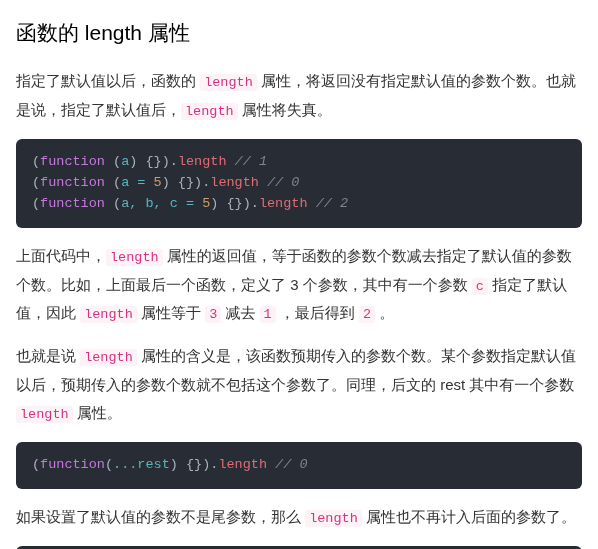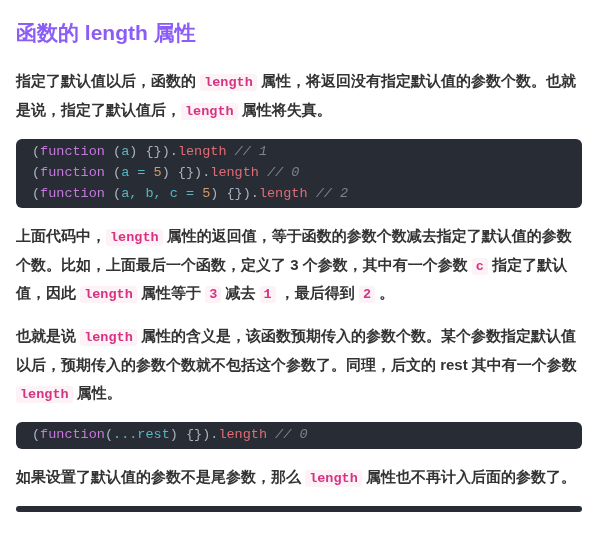--- a/index.html
+++ b/index.html
@@ -8,40 +8,39 @@
     padding: 14px 16px;
     font-family: -apple-system, BlinkMacSystemFont, "Segoe UI", "PingFang SC", "Microsoft YaHei", sans-serif;
     font-size: 15px;
     line-height: 1.85;
     color: #333;
     width: 598px;
     background: #fff;
   }
   h2 {
     font-size: 21px;
-    font-weight: 700;
+    font-weight: 400;
     margin: 0 0 14px 0;
-    color: #8b5cf6;
+    color: #000000;
   }
   p {
     margin: 0 0 14px 0;
-    font-weight: bold;
   }
   .inline-code {
     font-family: Consolas, "Courier New", monospace;
     font-size: 13.5px;
     color: #d63384;
     background: #fdf2f5;
     padding: 1px 4px;
     border-radius: 3px;
   }
   pre {
     background: #282c34;
     border-radius: 6px;
-    padding: 3px 16px;
+    padding: 13px 16px;
     margin: 0 0 14px 0;
     overflow-x: auto;
     font-family: Consolas, "Courier New", monospace;
     font-size: 13.5px;
     line-height: 1.55;
     color: #abb2bf;
   }
   pre .line { display: block; white-space: pre; }
   .p  { color: #abb2bf; } 
   .kw { color: #c678dd; } 

